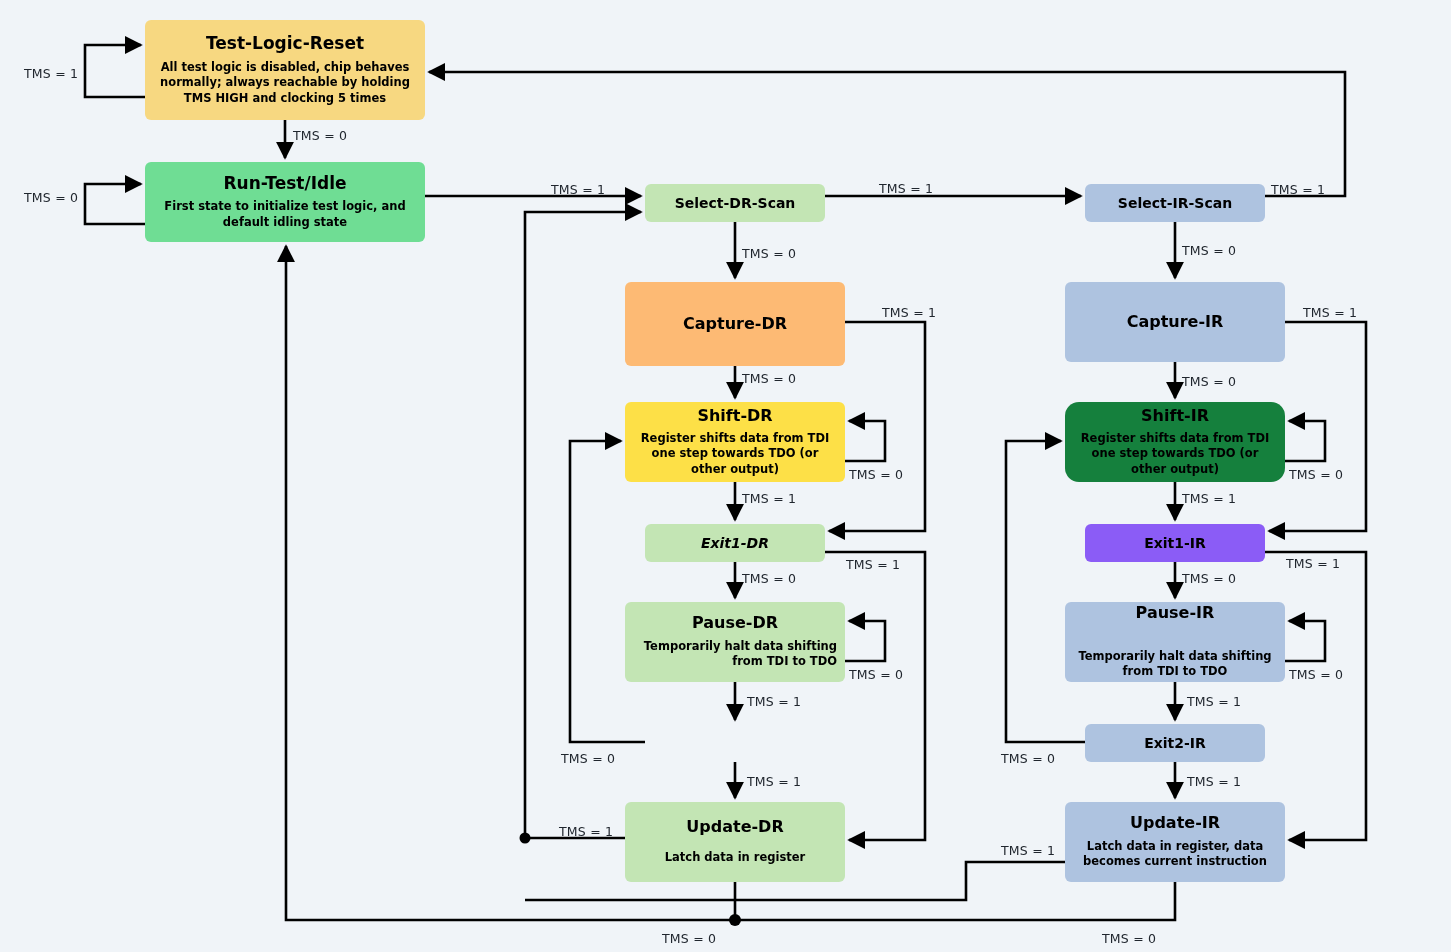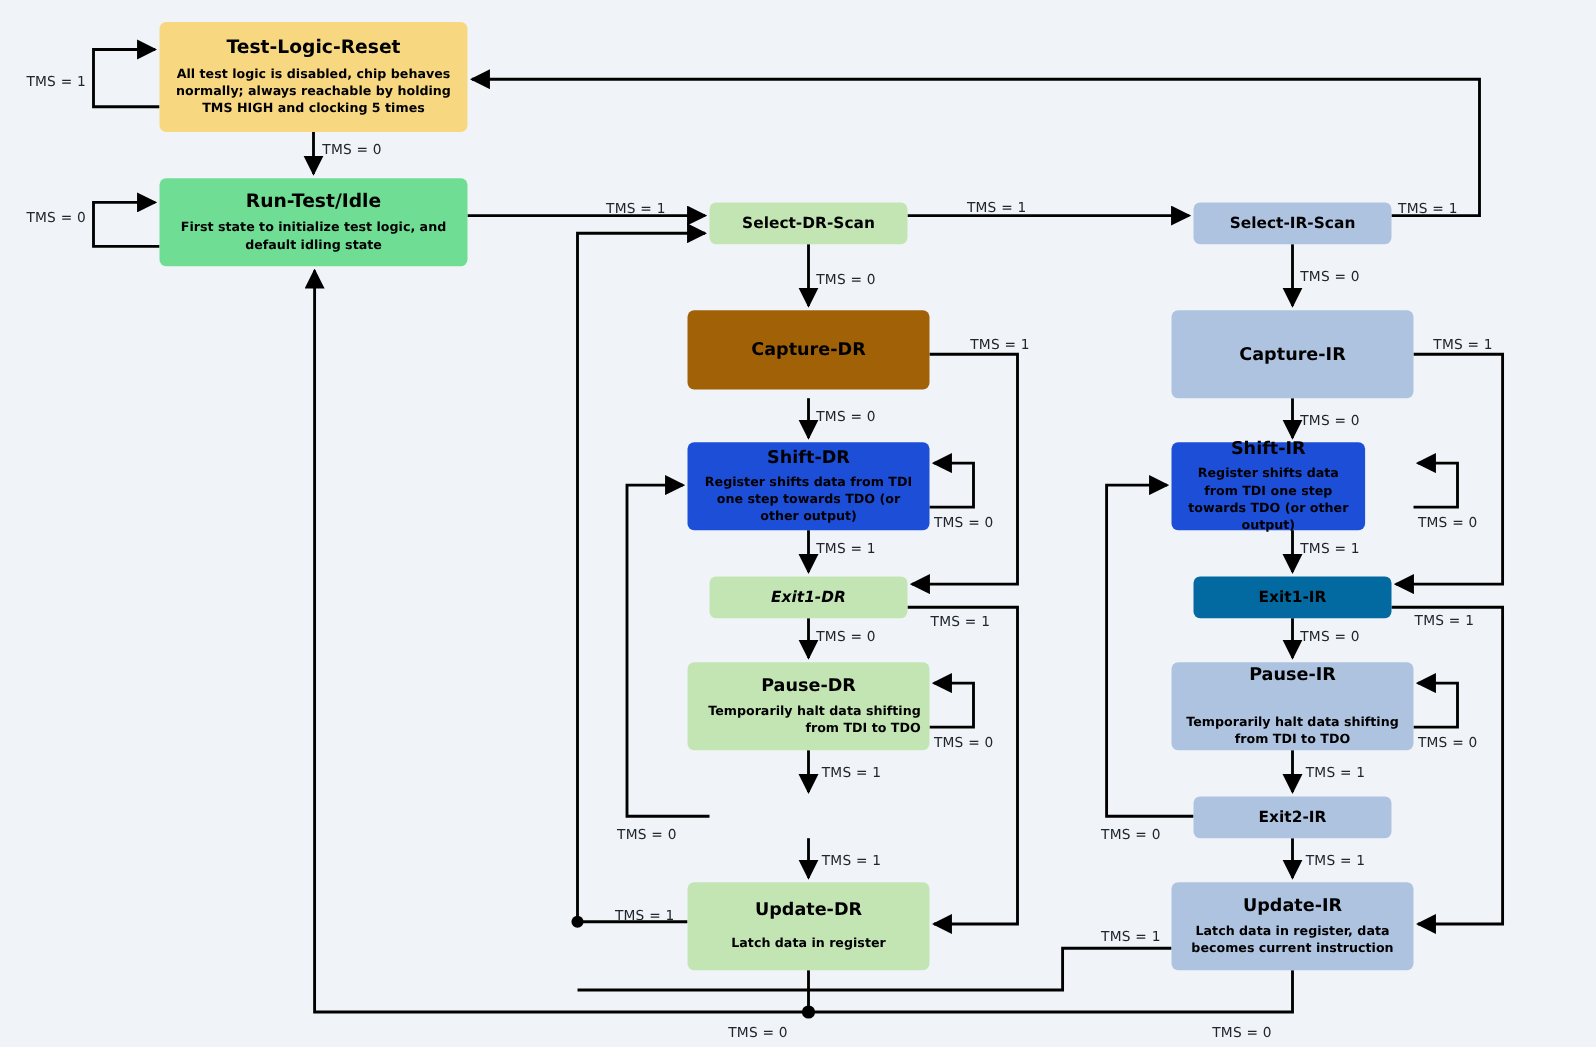--- a/index.html
+++ b/index.html
@@ -140,25 +140,25 @@
   <div class="node big" style="left:145px; top:162px; width:280px; height:80px; background:#6fdd94;">
     <div class="title">Run-Test/Idle</div>
     <div class="desc">First state to initialize test logic, and default idling state</div>
   </div>
 
   <div class="node small" style="left:645px; top:184px; width:180px; height:38px; background:#c3e5b4;">
     <div class="title">Select-DR-Scan</div>
 
   </div>
 
-  <div class="node mid" style="left:625px; top:282px; width:220px; height:72px; background:#a16207;">
+  <div class="node mid" style="left:625px; top:282px; width:220px; height:84px; background:#fdba74;">
     <div class="title">Capture-DR</div>
   </div>
 
-  <div class="node mid" style="left:625px; top:402px; width:220px; height:80px; background:#1d4ed8;">
+  <div class="node mid" style="left:625px; top:402px; width:220px; height:80px; background:#fde047;">
     <div class="title">Shift-DR</div>
     <div class="desc">Register shifts data from TDI one step towards TDO (or other output)</div>
   </div>
 
   <div class="node small" style="left:645px; top:524px; width:180px; height:38px; background:#c3e5b4;font-style:italic;">
     <div class="title">Exit1-DR</div>
 
   </div>
 
   <div class="node mid" style="left:625px; top:602px; width:220px; height:80px; background:#c3e5b4;text-align:right;">
@@ -174,26 +174,26 @@
 
   <div class="node small" style="left:1085px; top:184px; width:180px; height:38px; background:#aec3e0;">
     <div class="title">Select-IR-Scan</div>
 
   </div>
 
   <div class="node mid" style="left:1065px; top:282px; width:220px; height:80px; background:#aec3e0;">
     <div class="title">Capture-IR</div>
   </div>
 
-  <div class="node mid" style="left:1065px; top:402px; width:176px; height:80px; background:#1d4ed8;">
+  <div class="node mid" style="left:1065px; top:402px; width:220px; height:80px; background:#15803d;border-radius:14px;">
     <div class="title">Shift-IR</div>
     <div class="desc">Register shifts data from TDI one step towards TDO (or other output)</div>
   </div>
 
-  <div class="node small" style="left:1085px; top:524px; width:180px; height:38px; background:#0369a1;">
+  <div class="node small" style="left:1085px; top:524px; width:180px; height:38px; background:#8b5cf6;">
     <div class="title">Exit1-IR</div>
 
   </div>
 
   <div class="node mid" style="left:1065px; top:602px; width:220px; height:80px; background:#aec3e0;gap:20px;">
     <div class="title">Pause-IR</div>
     <div class="desc">Temporarily halt data shifting from TDI to TDO</div>
   </div>
 
   <div class="node small" style="left:1085px; top:724px; width:180px; height:38px; background:#aec3e0;">

